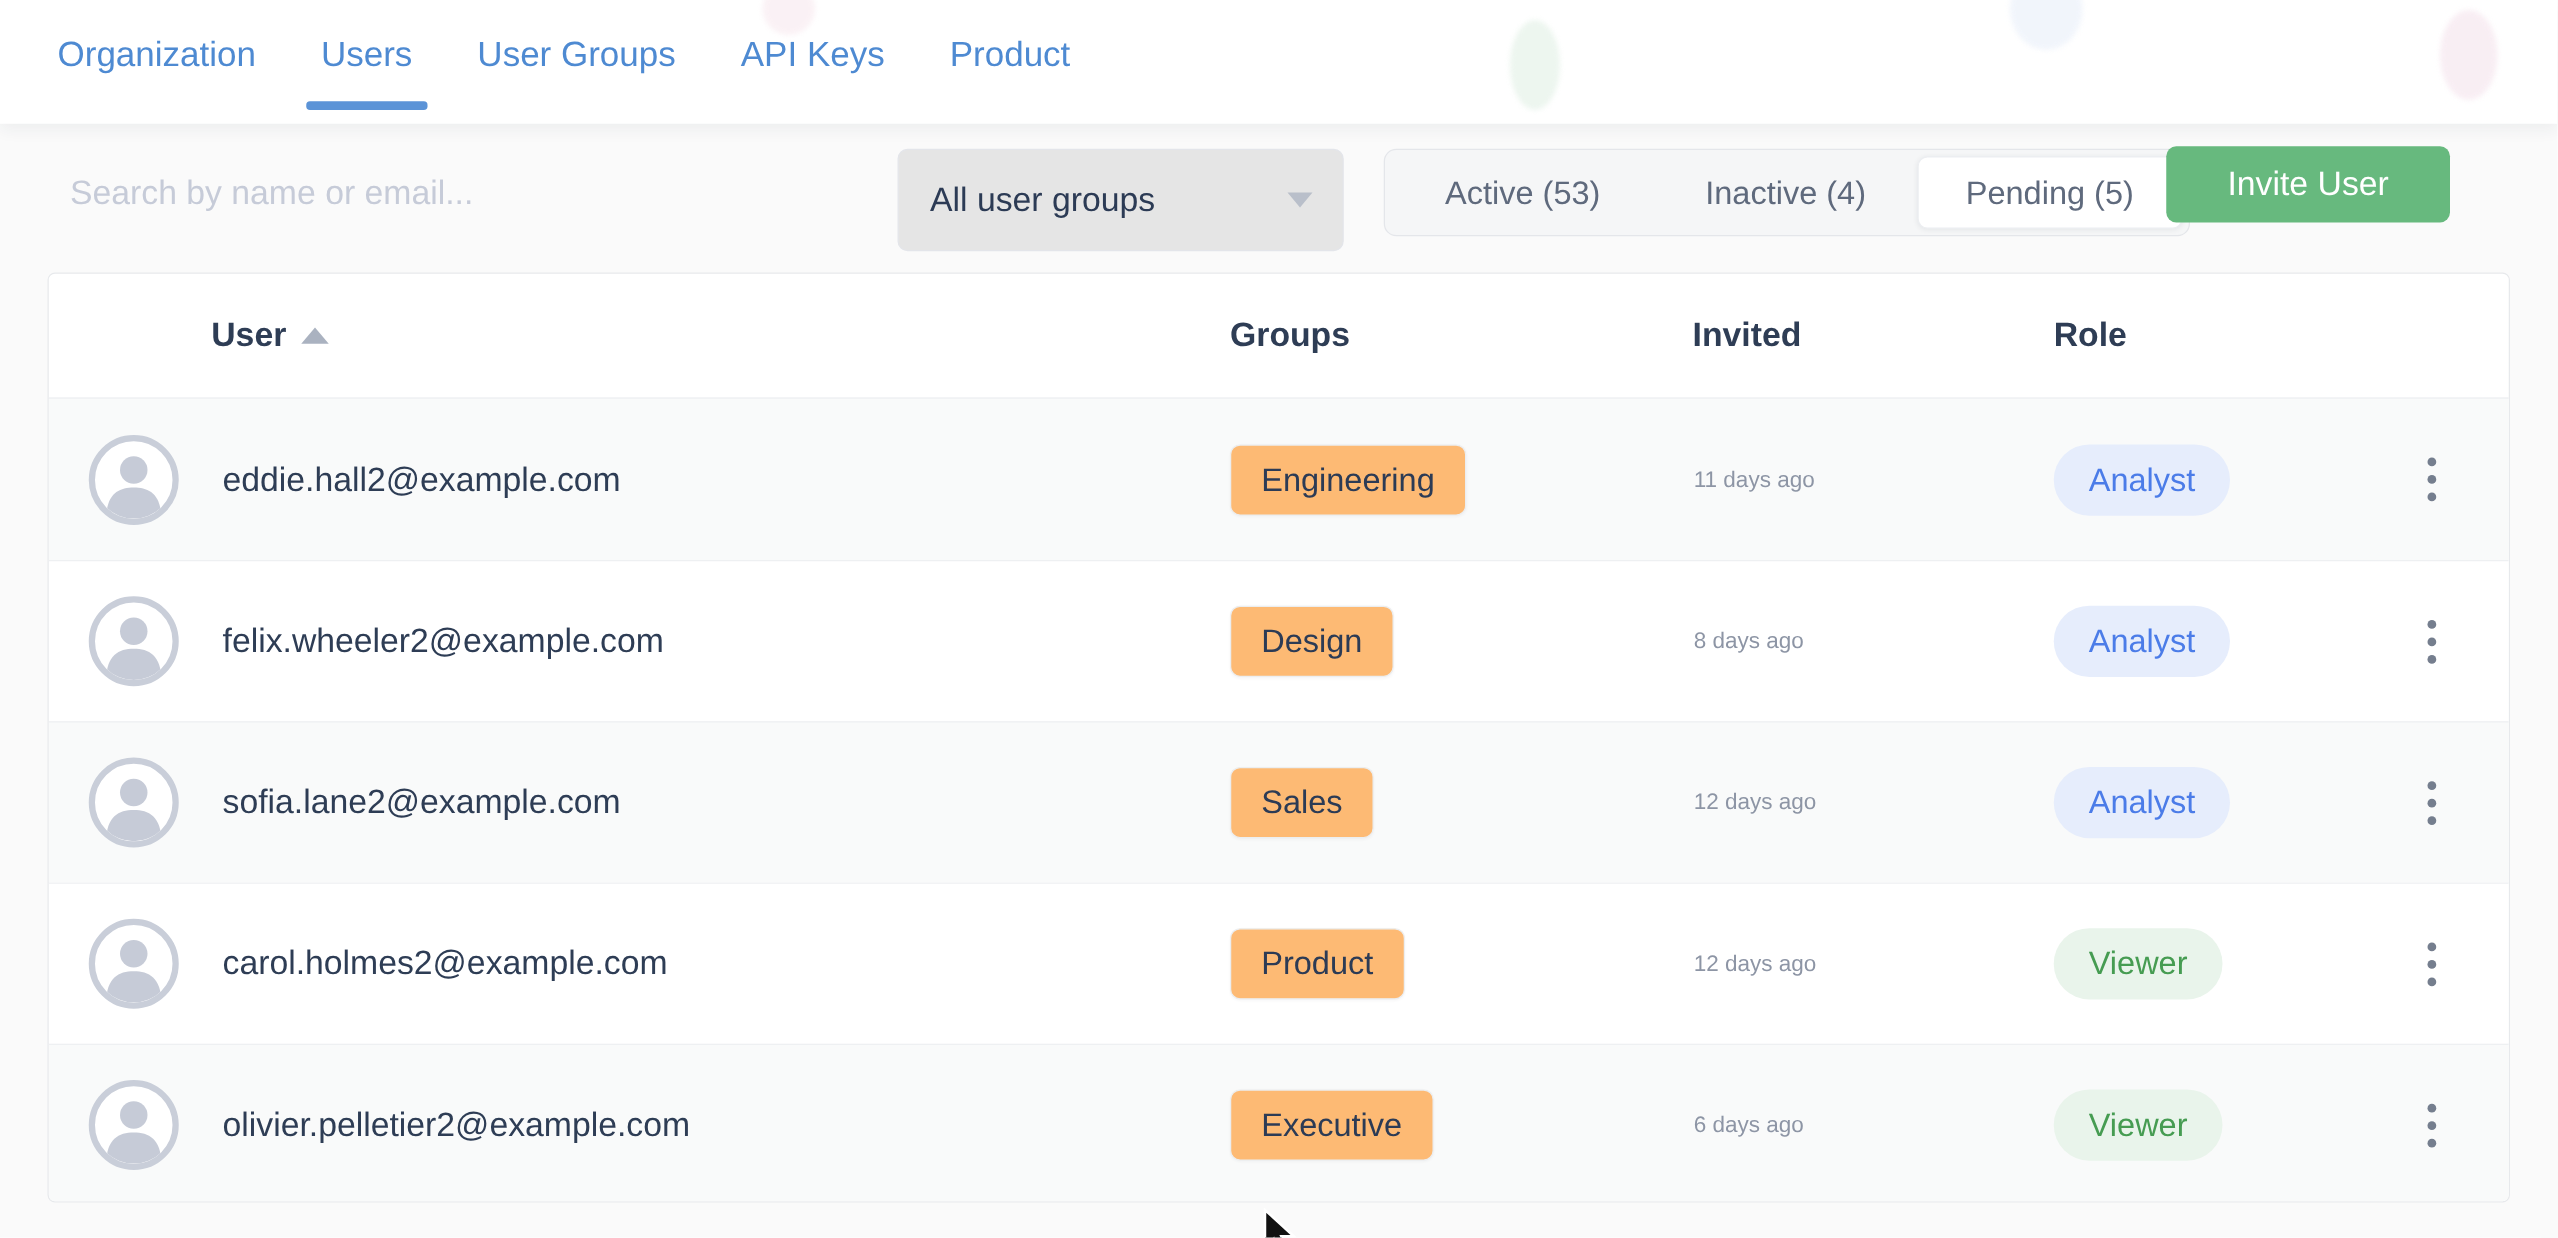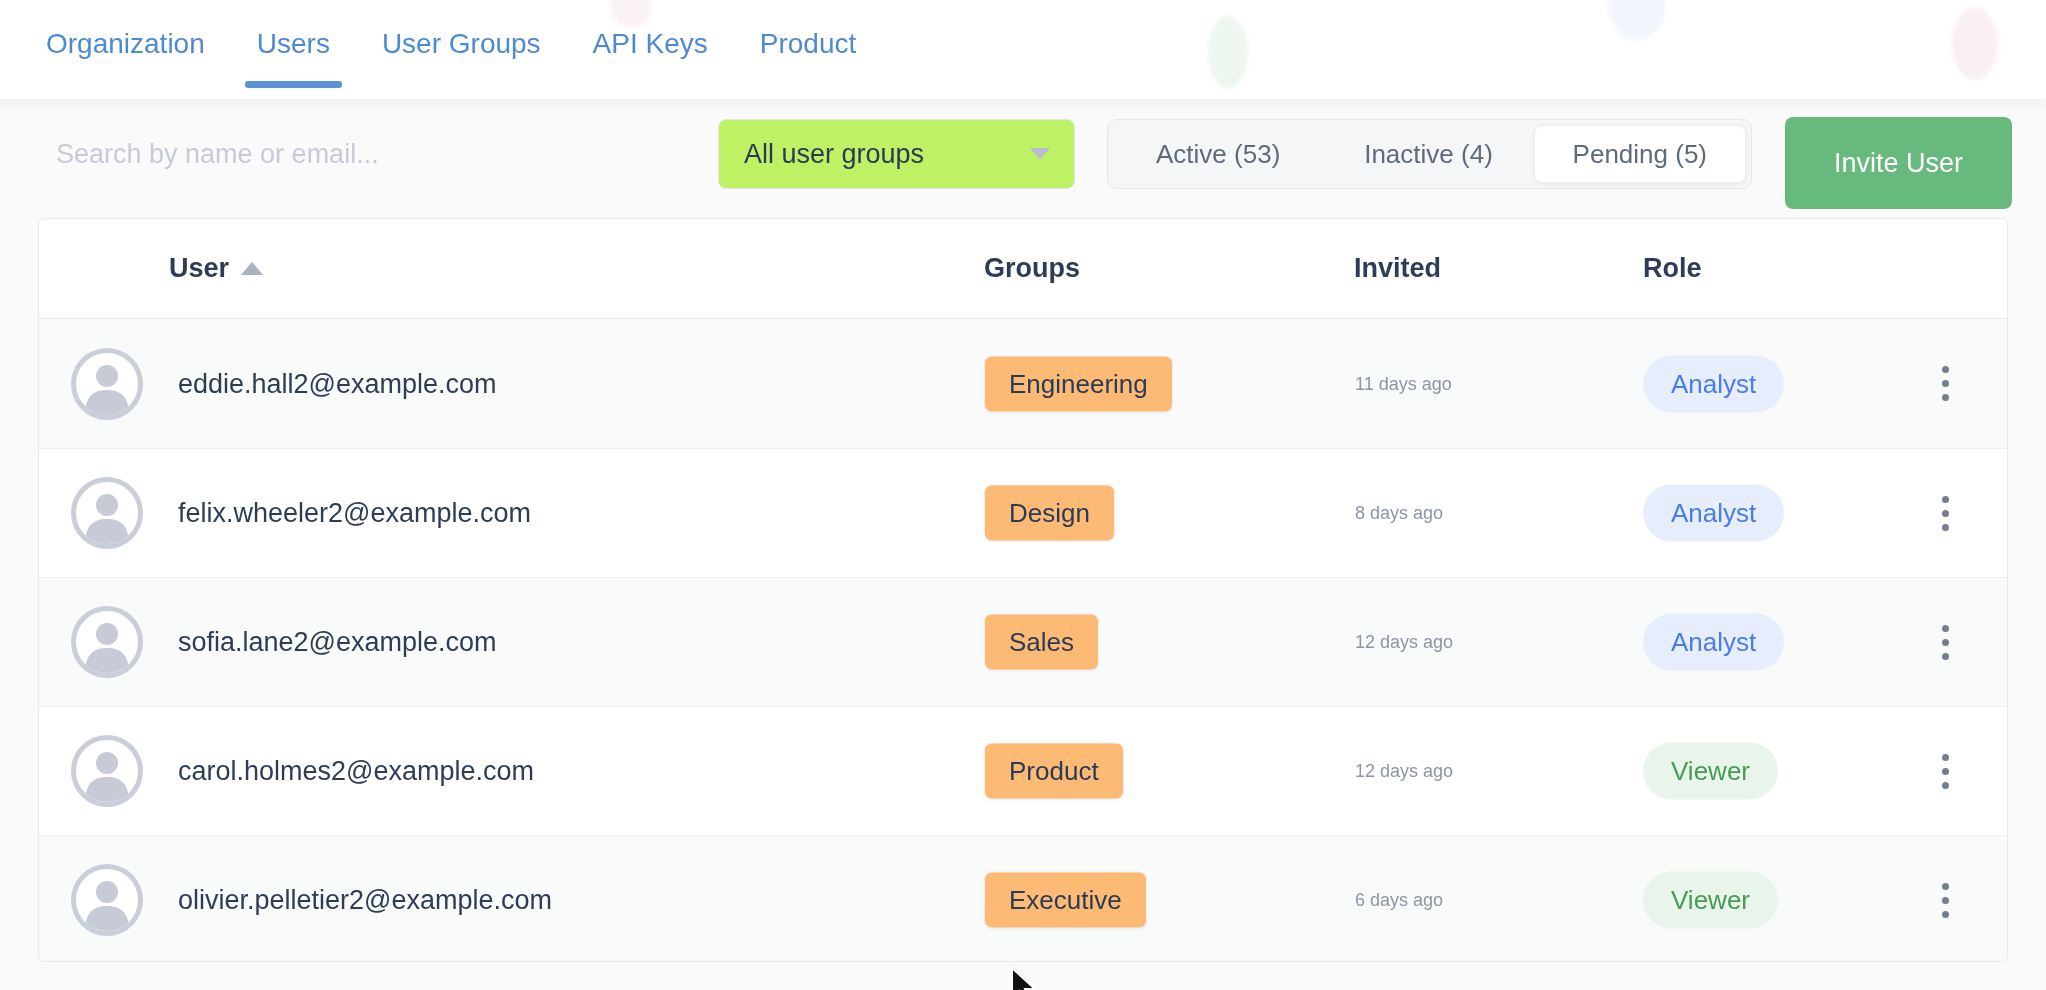--- a/index.html
+++ b/index.html
@@ -43,22 +43,22 @@
   .blob-pink{left:1952px;top:8px;width:46px;height:72px;background:#f6e7ef;opacity:.7;}
 
   
   .search-input{
     position:absolute;left:40px;top:120px;width:580px;height:68px;
     background:transparent;border:none;outline:none;
     font-family:inherit;font-size:27px;color:#737373;padding:0 16px;
   }
   .search-input::placeholder{color:#c6cbd8;opacity:1;}
   .dropdown{
-    position:absolute;left:718px;top:119px;width:357px;height:70px;
-    background:#bef264;border:1px solid #e3e5ea;border-radius:8px;
+    position:absolute;left:718px;top:119px;width:357px;height:82px;
+    background:#e5e5e5;border:1px solid #e3e5ea;border-radius:8px;
     display:flex;align-items:center;box-sizing:border-box;
     cursor:pointer;
   }
   .dropdown-label{font-size:27px;color:#2c3b55;margin-left:25px;flex:1;}
   .caret{
     width:0;height:0;margin-right:24px;
     border-left:10px solid transparent;border-right:10px solid transparent;
     border-top:12px solid #b9bfca;
   }
   .segments{
@@ -70,21 +70,21 @@
     flex:1;display:flex;align-items:center;justify-content:center;
     font-size:26px;color:#5f6a7d;background:none;border:none;
     font-family:inherit;cursor:pointer;border-radius:8px;white-space:nowrap;
   }
   .segment.selected{
     background:#ffffff;border:1px solid #eceef1;
     box-shadow:0 1px 4px rgba(40,50,70,0.08);color:#55607300;
     color:#5f6a7d;
   }
   .invite-btn{
-    position:absolute;left:1785px;top:117px;width:227px;height:92px;
+    position:absolute;left:1733px;top:117px;width:227px;height:61px;
     background:#67b97e;border:none;border-radius:8px;
     color:#ffffff;font-size:27px;font-family:inherit;cursor:pointer;
   }
 
   
   .card{
     position:absolute;left:38px;top:218px;width:1970px;height:744px;
     background:#ffffff;border:1px solid #e7e9ec;border-radius:6px;
     box-sizing:border-box;overflow:hidden;
   }

